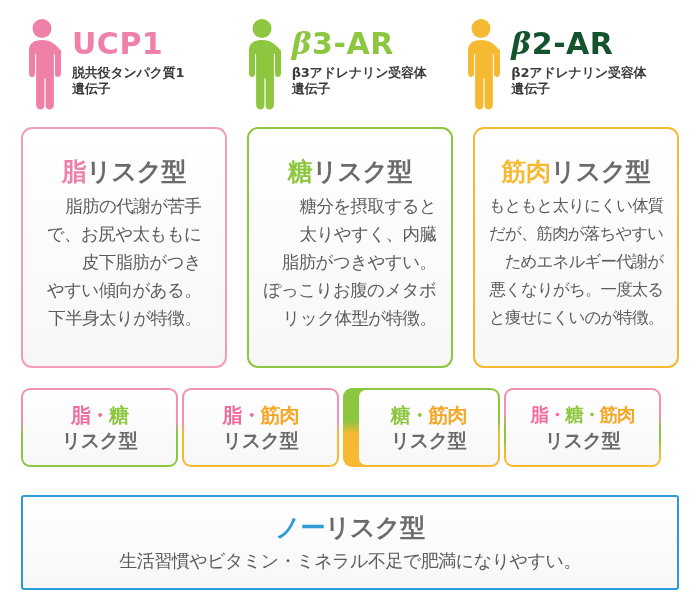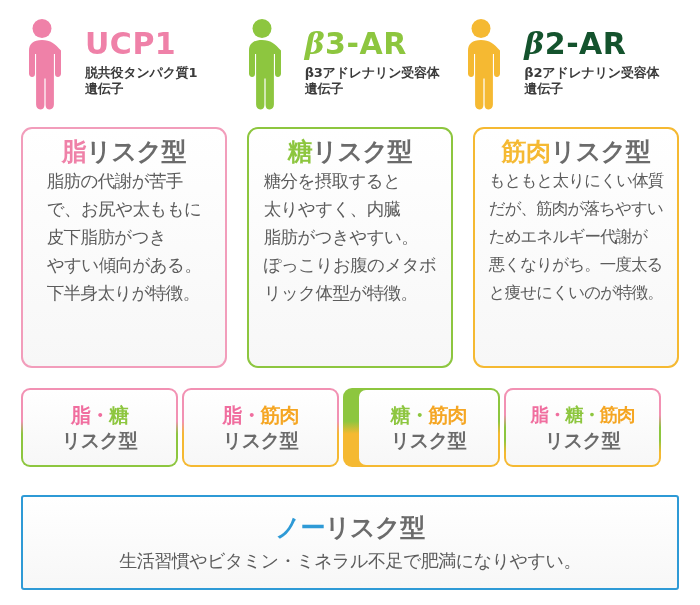--- a/index.html
+++ b/index.html
@@ -12,21 +12,21 @@
     overflow:hidden;
     position:relative;
   }
   .sheet{position:relative;width:700px;height:605px;}
 
   
   .head-row{
     position:absolute;left:21px;top:14px;width:658px;height:106px;
     display:flex;
   }
-  .head-col{width:222px;display:flex;align-items:flex-start;gap:13px;}
+  .head-col{width:222px;display:flex;align-items:flex-start;}
   .head-col.c2{margin-left:1px;}
   .head-col.c3{margin-left:1px;}
 
   .person{width:42px;height:92px;flex:0 0 42px;margin-right:9px;margin-top:4px;}
   .person svg{display:block;width:42px;height:92px;}
 
   .head-txt{padding-top:14px;}
   .gene-code{
     font-weight:bold;
     font-size:30px;
@@ -49,38 +49,39 @@
   .cards{
     position:absolute;left:21px;top:127px;width:658px;height:241px;
     display:flex;
   }
   .card{
     width:206px;margin-right:20px;
     border:2px solid #ccc;border-radius:11px;
     background:linear-gradient(#ffffff,#f7f7f7);
     box-sizing:border-box;
     display:flex;flex-direction:column;align-items:center;
-    padding-top:8px;
+    padding-top:28px;
   }
   .card:last-child{margin-right:0;}
   .card.c1{border-color:#f29dbb;}
   .card.c2{border-color:#8dc63f;}
   .card.c3{border-color:#f5b932;}
 
   .card-title{
     font-size:25px;line-height:30px;font-weight:bold;color:#6b6b6b;
     letter-spacing:-.5px;white-space:nowrap;
   }
   .card-title .hl{color:#ef81a8;}
   .card.c2 .card-title .hl{color:#8dc63f;}
   .card.c3 .card-title .hl{color:#f5b932;}
 
   .card-body{
+    margin-top:5px;
     font-size:17.5px;line-height:28px;
-    color:#5c5c5c;text-align:left;
+    color:#5c5c5c;text-align:right;
     letter-spacing:-.6px;
     white-space:pre-line;
     font-weight:500;
     font-family:Liberation Serif, serif;
   }
   .card.c3 .card-body{font-size:16.5px;letter-spacing:-.9px;}
 
   
   .combos{
     position:absolute;left:21px;top:388px;width:658px;height:79px;

